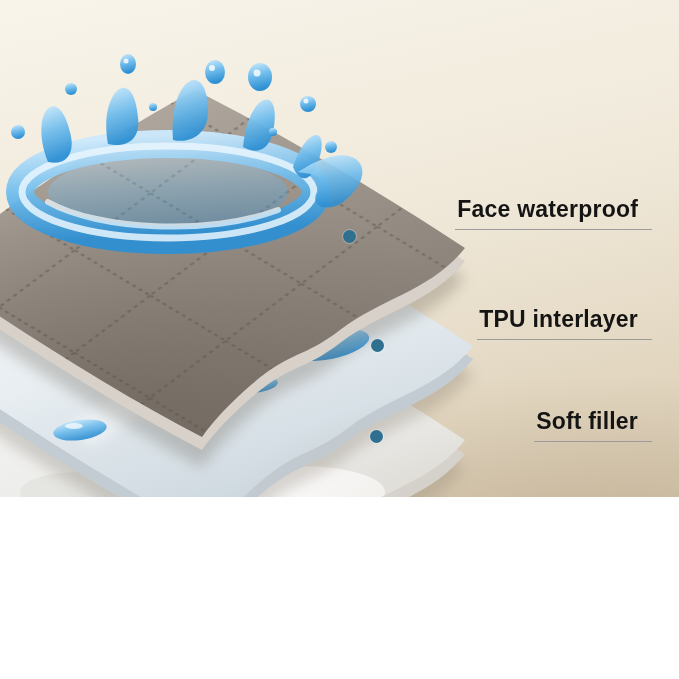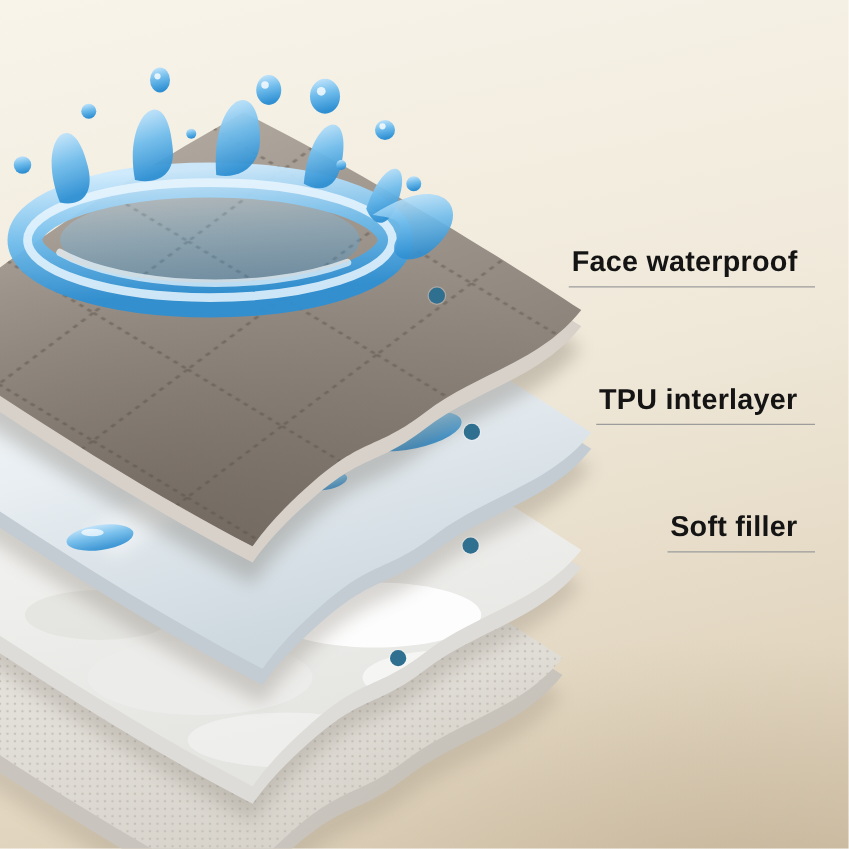--- a/index.html
+++ b/index.html
@@ -1,17 +1,17 @@
 <!DOCTYPE html>
 <html><head>
 <meta charset="utf-8">
 <style>
   html,body{margin:0;padding:0;background:#fff;}
   .stage{
-    position:relative;width:679px;height:679px;overflow:hidden;
+    position:relative;width:679px;height:497px;overflow:hidden;
     background:linear-gradient(168deg,#f8f4ea 0%,#f0e9da 45%,#e2d6c0 80%,#d5c7ae 100%);
     font-family:"Liberation Sans",sans-serif;
   }
   .vignette{
     position:absolute;inset:0;z-index:1;pointer-events:none;
     background:radial-gradient(90% 55% at 85% 108%, rgba(140,115,82,0.22), rgba(140,115,82,0) 60%);
   }
   .art{position:absolute;left:0;top:0;z-index:0;}
   .marker{
     position:absolute;z-index:2;width:13px;height:13px;border-radius:50%;

